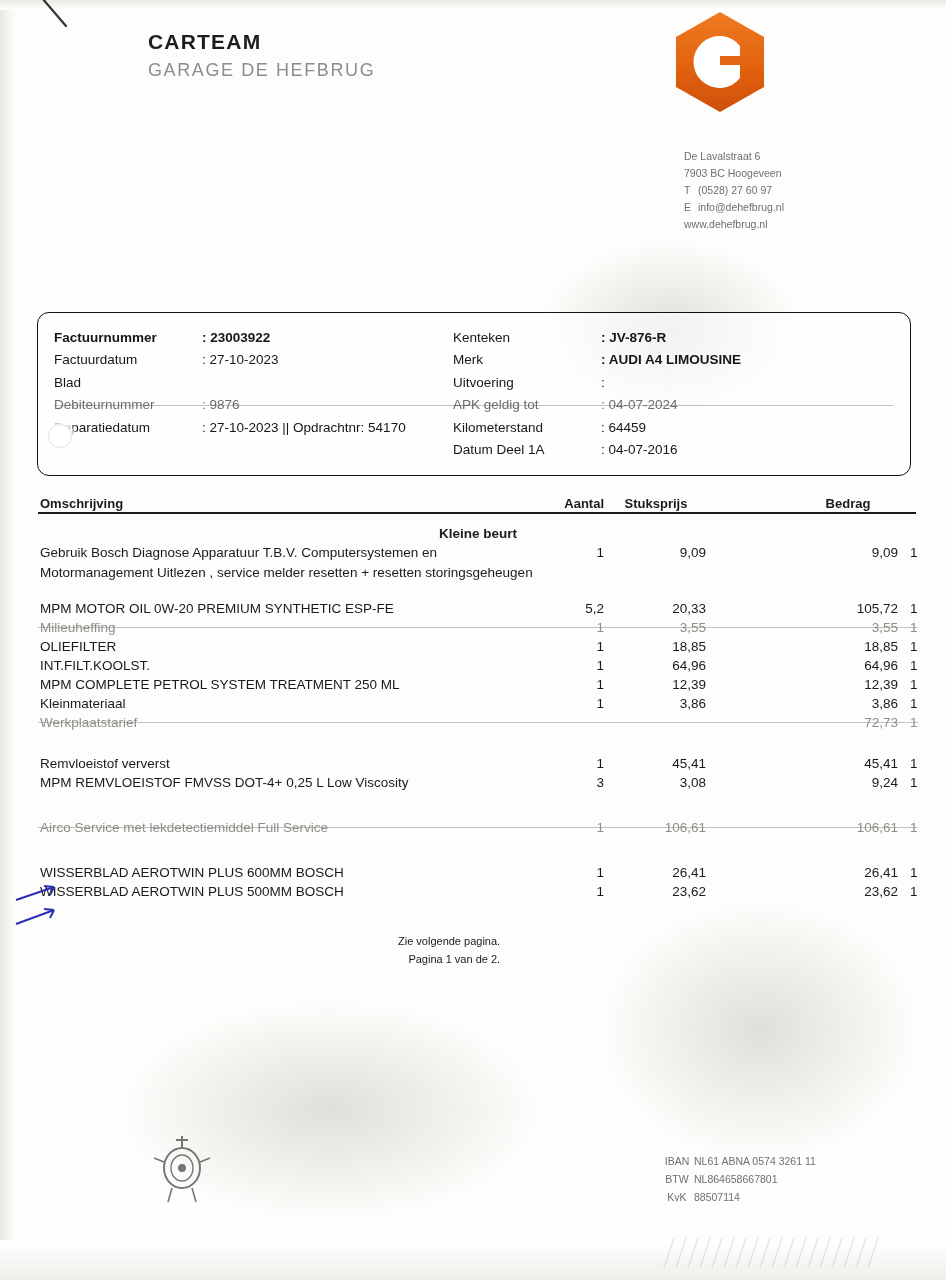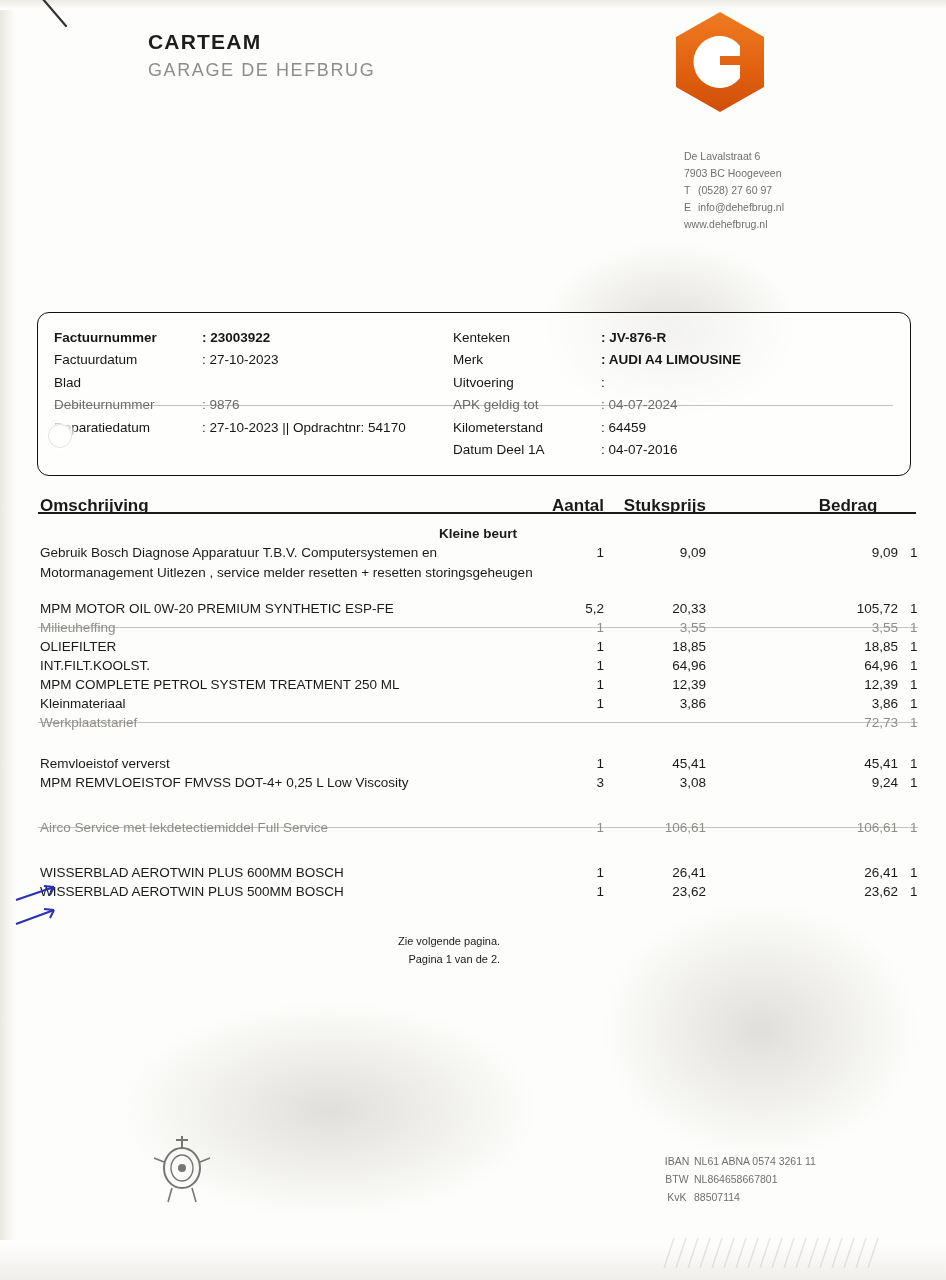--- a/index.html
+++ b/index.html
@@ -126,34 +126,34 @@
   
   .table {
     position: absolute;
     left: 38px;
     top: 492px;
     width: 880px;
   }
   .thead {
     position: relative;
     height: 22px;
-    font-size: 17px;
+    font-size: 13px;
     font-weight: bold;
   }
   .hr-line {
     position: absolute;
     left: 0;
     top: 0;
     width: 878px;
     height: 1.5px;
     background: #1b1b1b;
   }
   .c-desc  { position: absolute; left: 2px;   top: 4px; }
   .c-aant  { position: absolute; left: 506px; top: 4px; width: 60px; text-align: right; }
-  .c-stuk  { position: absolute; left: 568px; top: 4px; width: 100px; text-align: right; }
+  .c-stuk  { position: absolute; left: 568px; top: 4px; width: 100px; text-align: center; }
   .c-bedr  { position: absolute; left: 760px; top: 4px; width: 100px; text-align: center; }
 
   .section-title {
     font-size: 13.5px;
     font-weight: bold;
     margin-top: 8px;
     text-align: center;
   }
   .line {
     position: relative;

